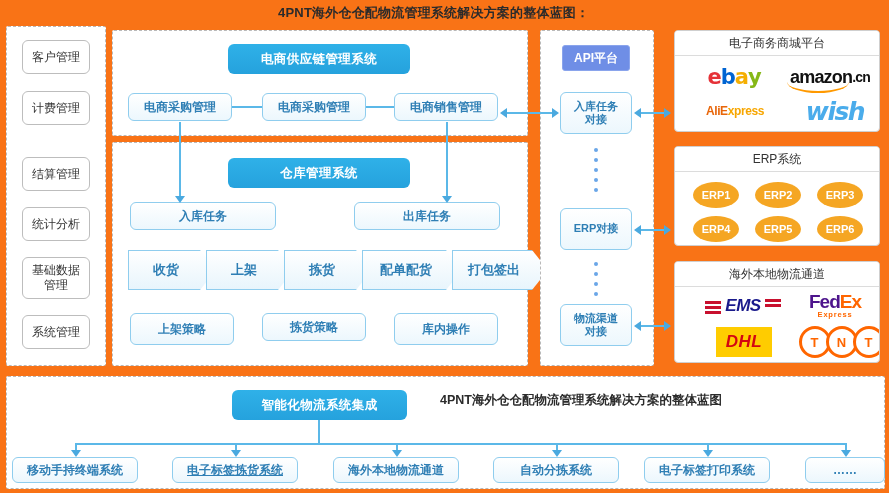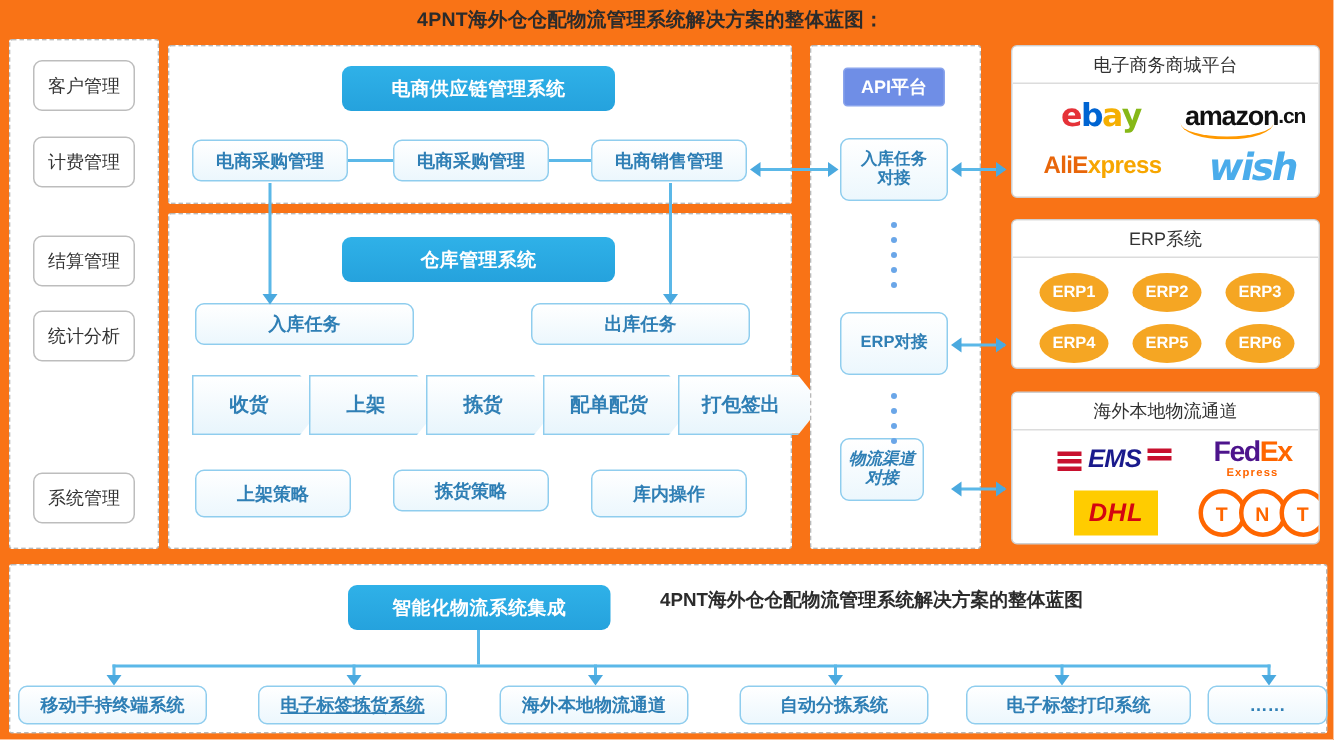--- a/index.html
+++ b/index.html
@@ -103,21 +103,21 @@
   
   .logo{position:absolute;display:flex;align-items:center;justify-content:center;}
   .ebay{font-size:21px;font-weight:700;font-family:"DejaVu Sans",sans-serif;letter-spacing:-1px;}
   .ebay .e{color:#e53238;}.ebay .b{color:#0064d2;}.ebay .a{color:#f5af02;}.ebay .y{color:#86b817;}
   .amz{font-size:18px;font-weight:700;color:#111;letter-spacing:-.8px;position:relative;}
   .amz .cn{font-size:14px;}
   .amz-smile{
     position:absolute;left:2px;bottom:-3px;width:62px;height:9px;
     border-bottom:2.5px solid #f90;border-radius:0 0 50% 50%/0 0 100% 100%;
   }
-  .ali{font-size:16px;font-weight:700;letter-spacing:-.4px;}
+  .ali{font-size:12px;font-weight:700;letter-spacing:-.4px;}
   .ali .a1{color:#e8660a;}.ali .li{color:#f7a600;}.ali .ex{color:#e8660a;}
   .wish{font-size:25px;font-weight:700;color:#4aaceb;font-style:italic;letter-spacing:-1.5px;
         font-family:"DejaVu Sans",sans-serif;}
   .ems{
     background:#fff;color:#1a1a8c;font-size:17px;font-weight:800;font-style:italic;
     letter-spacing:-.5px;position:relative;padding:0 6px;
   }
   .ems:before,.ems:after{
     content:"";position:absolute;width:16px;height:3px;background:#c8102e;
   }
@@ -162,20 +162,22 @@
 
 <div id="page">
 
   <div class="main-title">4PNT海外仓仓配物流管理系统解决方案的整体蓝图：</div>
 
   <div class="dashed" id="left-panel">
     <div class="gray-box" style="left:15px;top:13px;width:68px;height:34px;">客户管理</div>
     <div class="gray-box" style="left:15px;top:64px;width:68px;height:34px;">计费管理</div>
     <div class="gray-box" style="left:15px;top:130px;width:68px;height:34px;">结算管理</div>
     <div class="gray-box" style="left:15px;top:180px;width:68px;height:34px;">统计分析</div>
+    <div class="gray-box" style="left:15px;top:230px;width:68px;height:42px;white-space:pre-line;">基础数据
+管理</div>
     <div class="gray-box" style="left:15px;top:288px;width:68px;height:34px;">系统管理</div>
   </div>
 
   <div class="dashed" id="center-top"></div>
 
   <div class="blue-head" style="left:228px;top:44px;width:182px;height:30px;">电商供应链管理系统</div>
 
   <div class="lt-box" style="left:128px;top:93px;width:104px;height:28px;">电商采购管理</div>
   <div class="lt-box" style="left:262px;top:93px;width:104px;height:28px;">电商采购管理</div>
   <div class="lt-box" style="left:394px;top:93px;width:104px;height:28px;">电商销售管理</div>
@@ -205,21 +207,21 @@
   <div class="lt-box" style="left:262px;top:313px;width:104px;height:28px;">拣货策略</div>
   <div class="lt-box" style="left:394px;top:313px;width:104px;height:32px;">库内操作</div>
 
   <div class="dashed" id="api-panel"></div>
 
   <div class="api-head" style="left:562px;top:45px;width:68px;height:26px;">API平台</div>
 
   <div class="lt-box sm" style="left:560px;top:92px;width:72px;height:42px;white-space:pre-line;">入库任务
 对接</div>
   <div class="lt-box sm" style="left:560px;top:208px;width:72px;height:42px;">ERP对接</div>
-  <div class="lt-box sm" style="left:560px;top:292px;width:56px;height:42px;white-space:pre-line;font-style:italic;">物流渠道
+  <div class="lt-box sm" style="left:560px;top:304px;width:72px;height:42px;white-space:pre-line;">物流渠道
 对接</div>
 
   <div class="dot" style="left:594px;top:148px;"></div>
   <div class="dot" style="left:594px;top:158px;"></div>
   <div class="dot" style="left:594px;top:168px;"></div>
   <div class="dot" style="left:594px;top:178px;"></div>
   <div class="dot" style="left:594px;top:188px;"></div>
   <div class="dot" style="left:594px;top:262px;"></div>
   <div class="dot" style="left:594px;top:272px;"></div>
   <div class="dot" style="left:594px;top:282px;"></div>
@@ -315,16 +317,16 @@
   <div class="arrow ar-d" style="left:552px;top:450px;"></div>
   <div class="ln vline" style="left:707px;top:443px;height:11px;"></div>
   <div class="arrow ar-d" style="left:703px;top:450px;"></div>
   <div class="ln vline" style="left:845px;top:443px;height:11px;"></div>
   <div class="arrow ar-d" style="left:841px;top:450px;"></div>
 
   <div class="lt-box" style="left:12px;top:457px;width:126px;height:26px;">移动手持终端系统</div>
   <div class="lt-box" style="left:172px;top:457px;width:126px;height:26px;text-decoration:underline;">电子标签拣货系统</div>
   <div class="lt-box" style="left:333px;top:457px;width:126px;height:26px;">海外本地物流通道</div>
   <div class="lt-box" style="left:493px;top:457px;width:126px;height:26px;">自动分拣系统</div>
-  <div class="lt-box" style="left:644px;top:457px;width:150px;height:26px;">电子标签打印系统</div>
+  <div class="lt-box" style="left:644px;top:457px;width:126px;height:26px;">电子标签打印系统</div>
   <div class="lt-box" style="left:805px;top:457px;width:80px;height:26px;">……</div>
 
 </div>
 
 </body></html>

